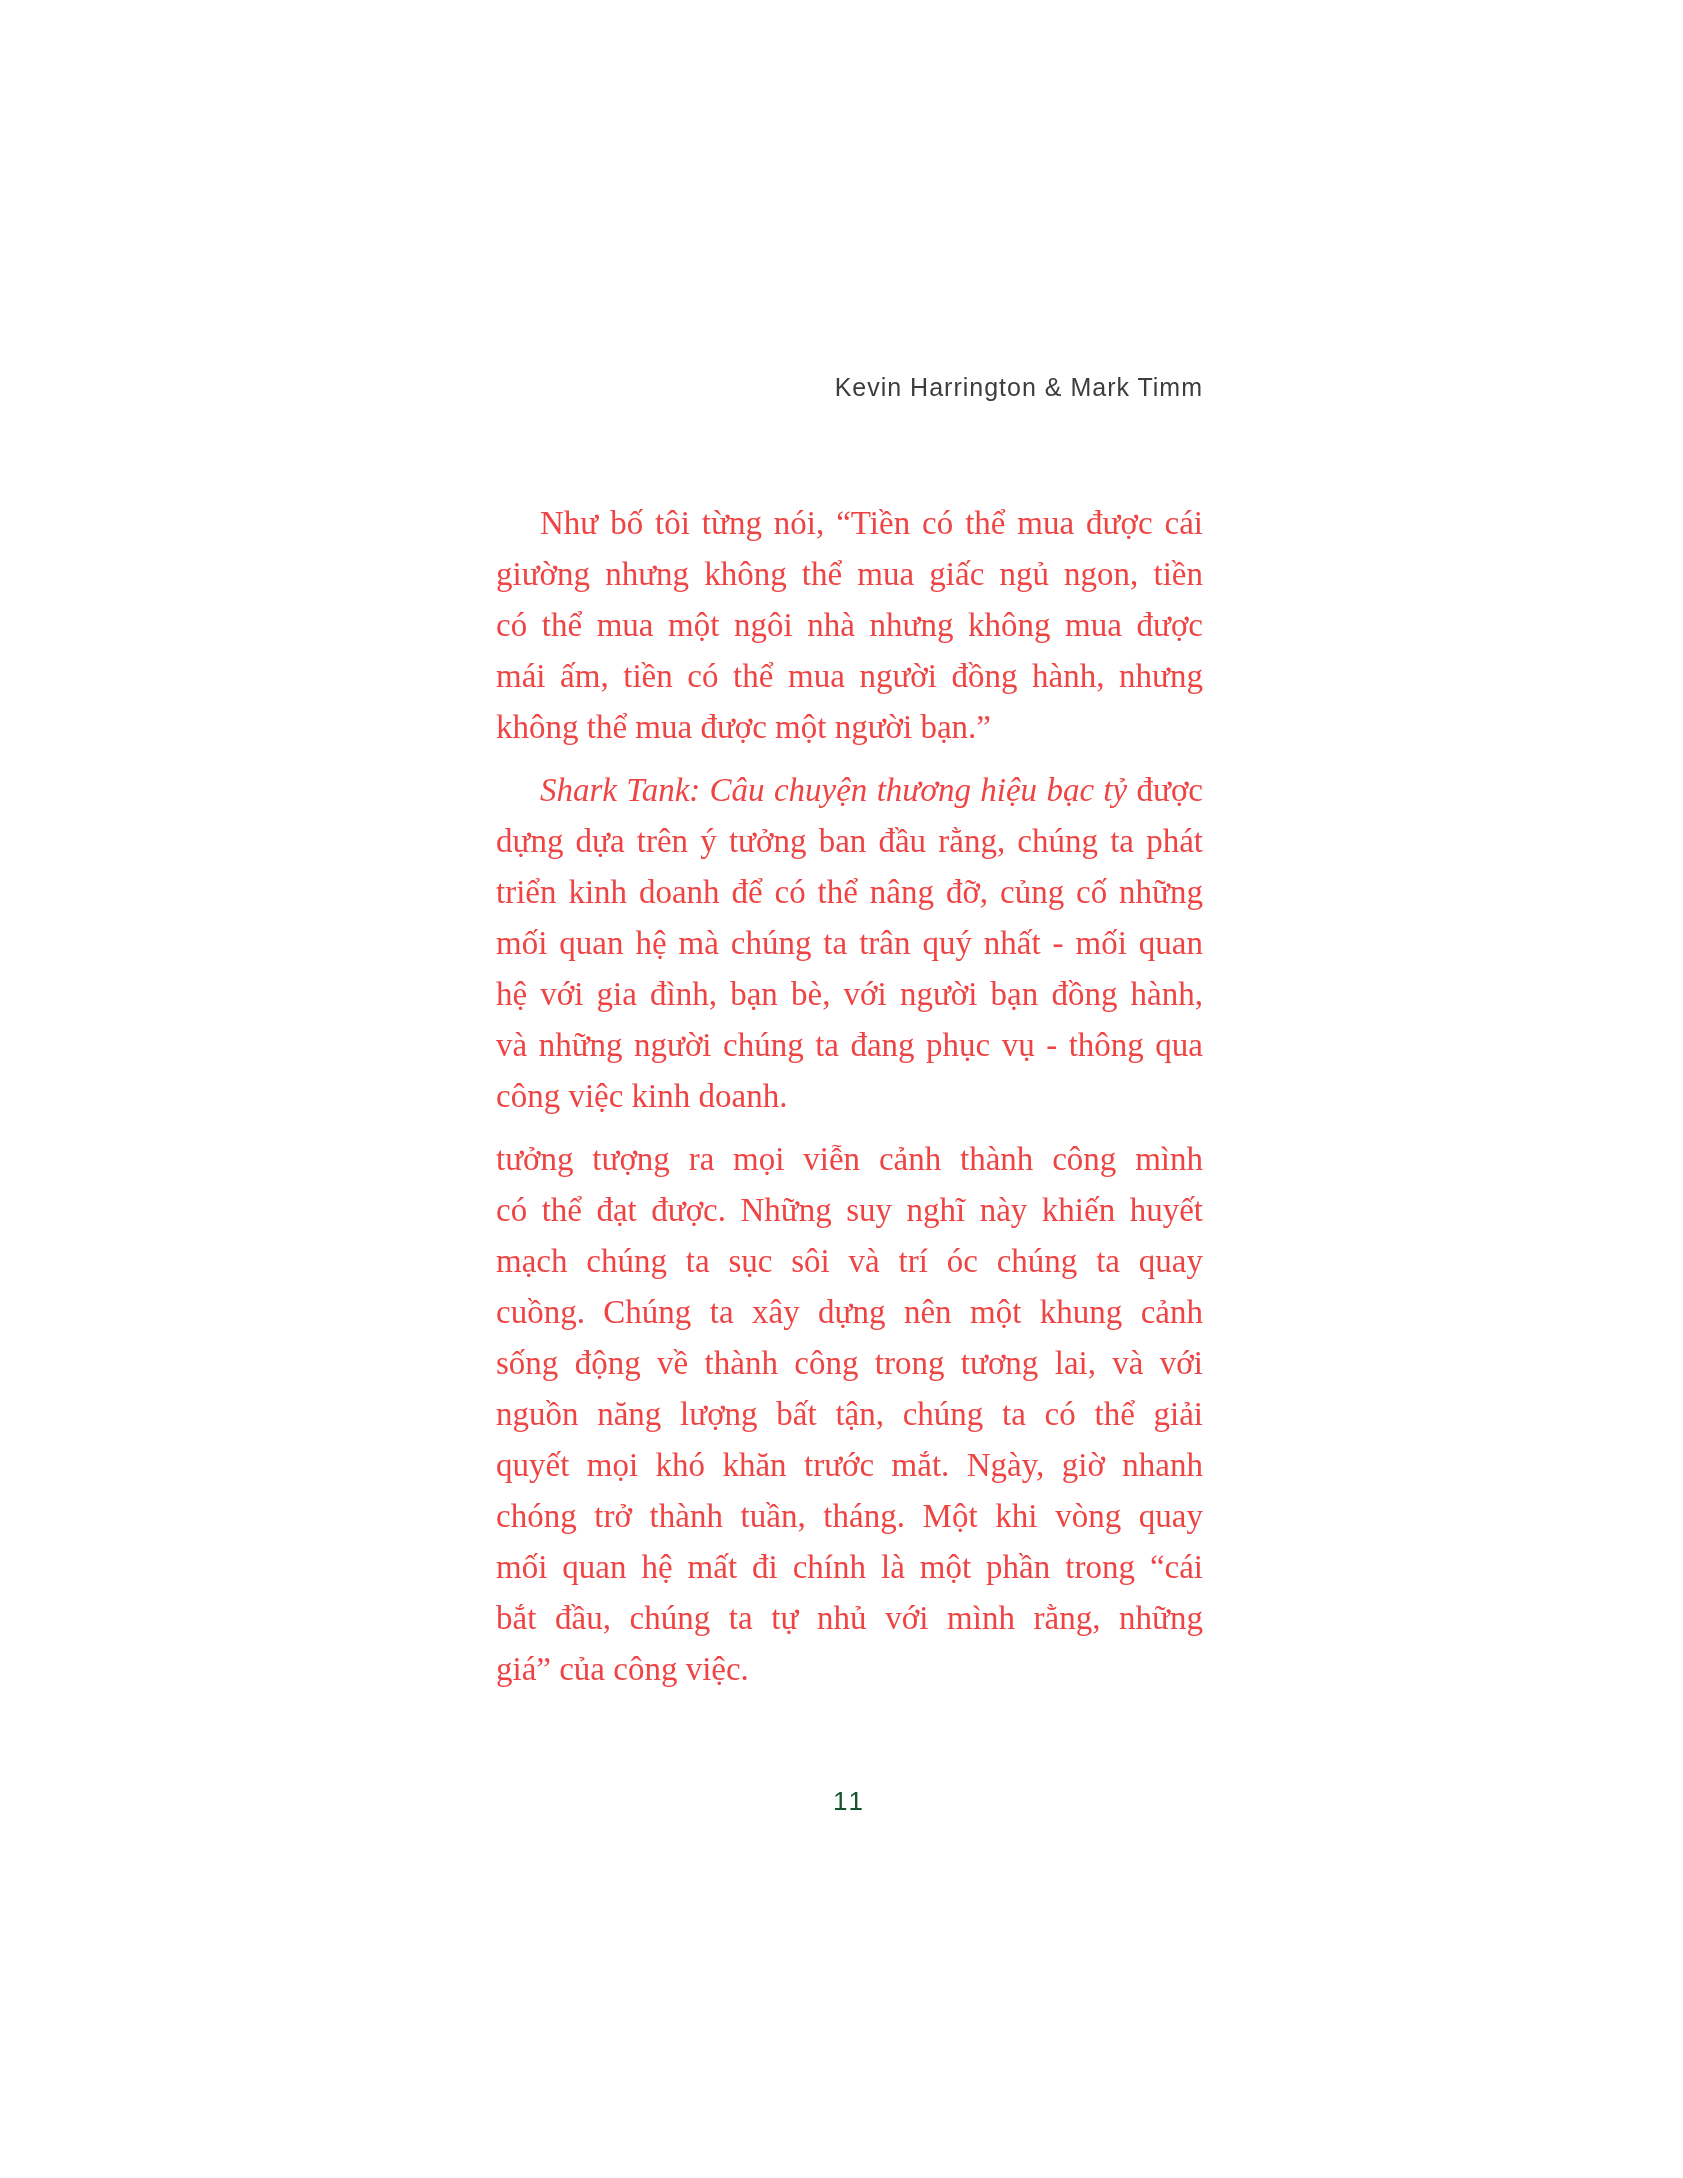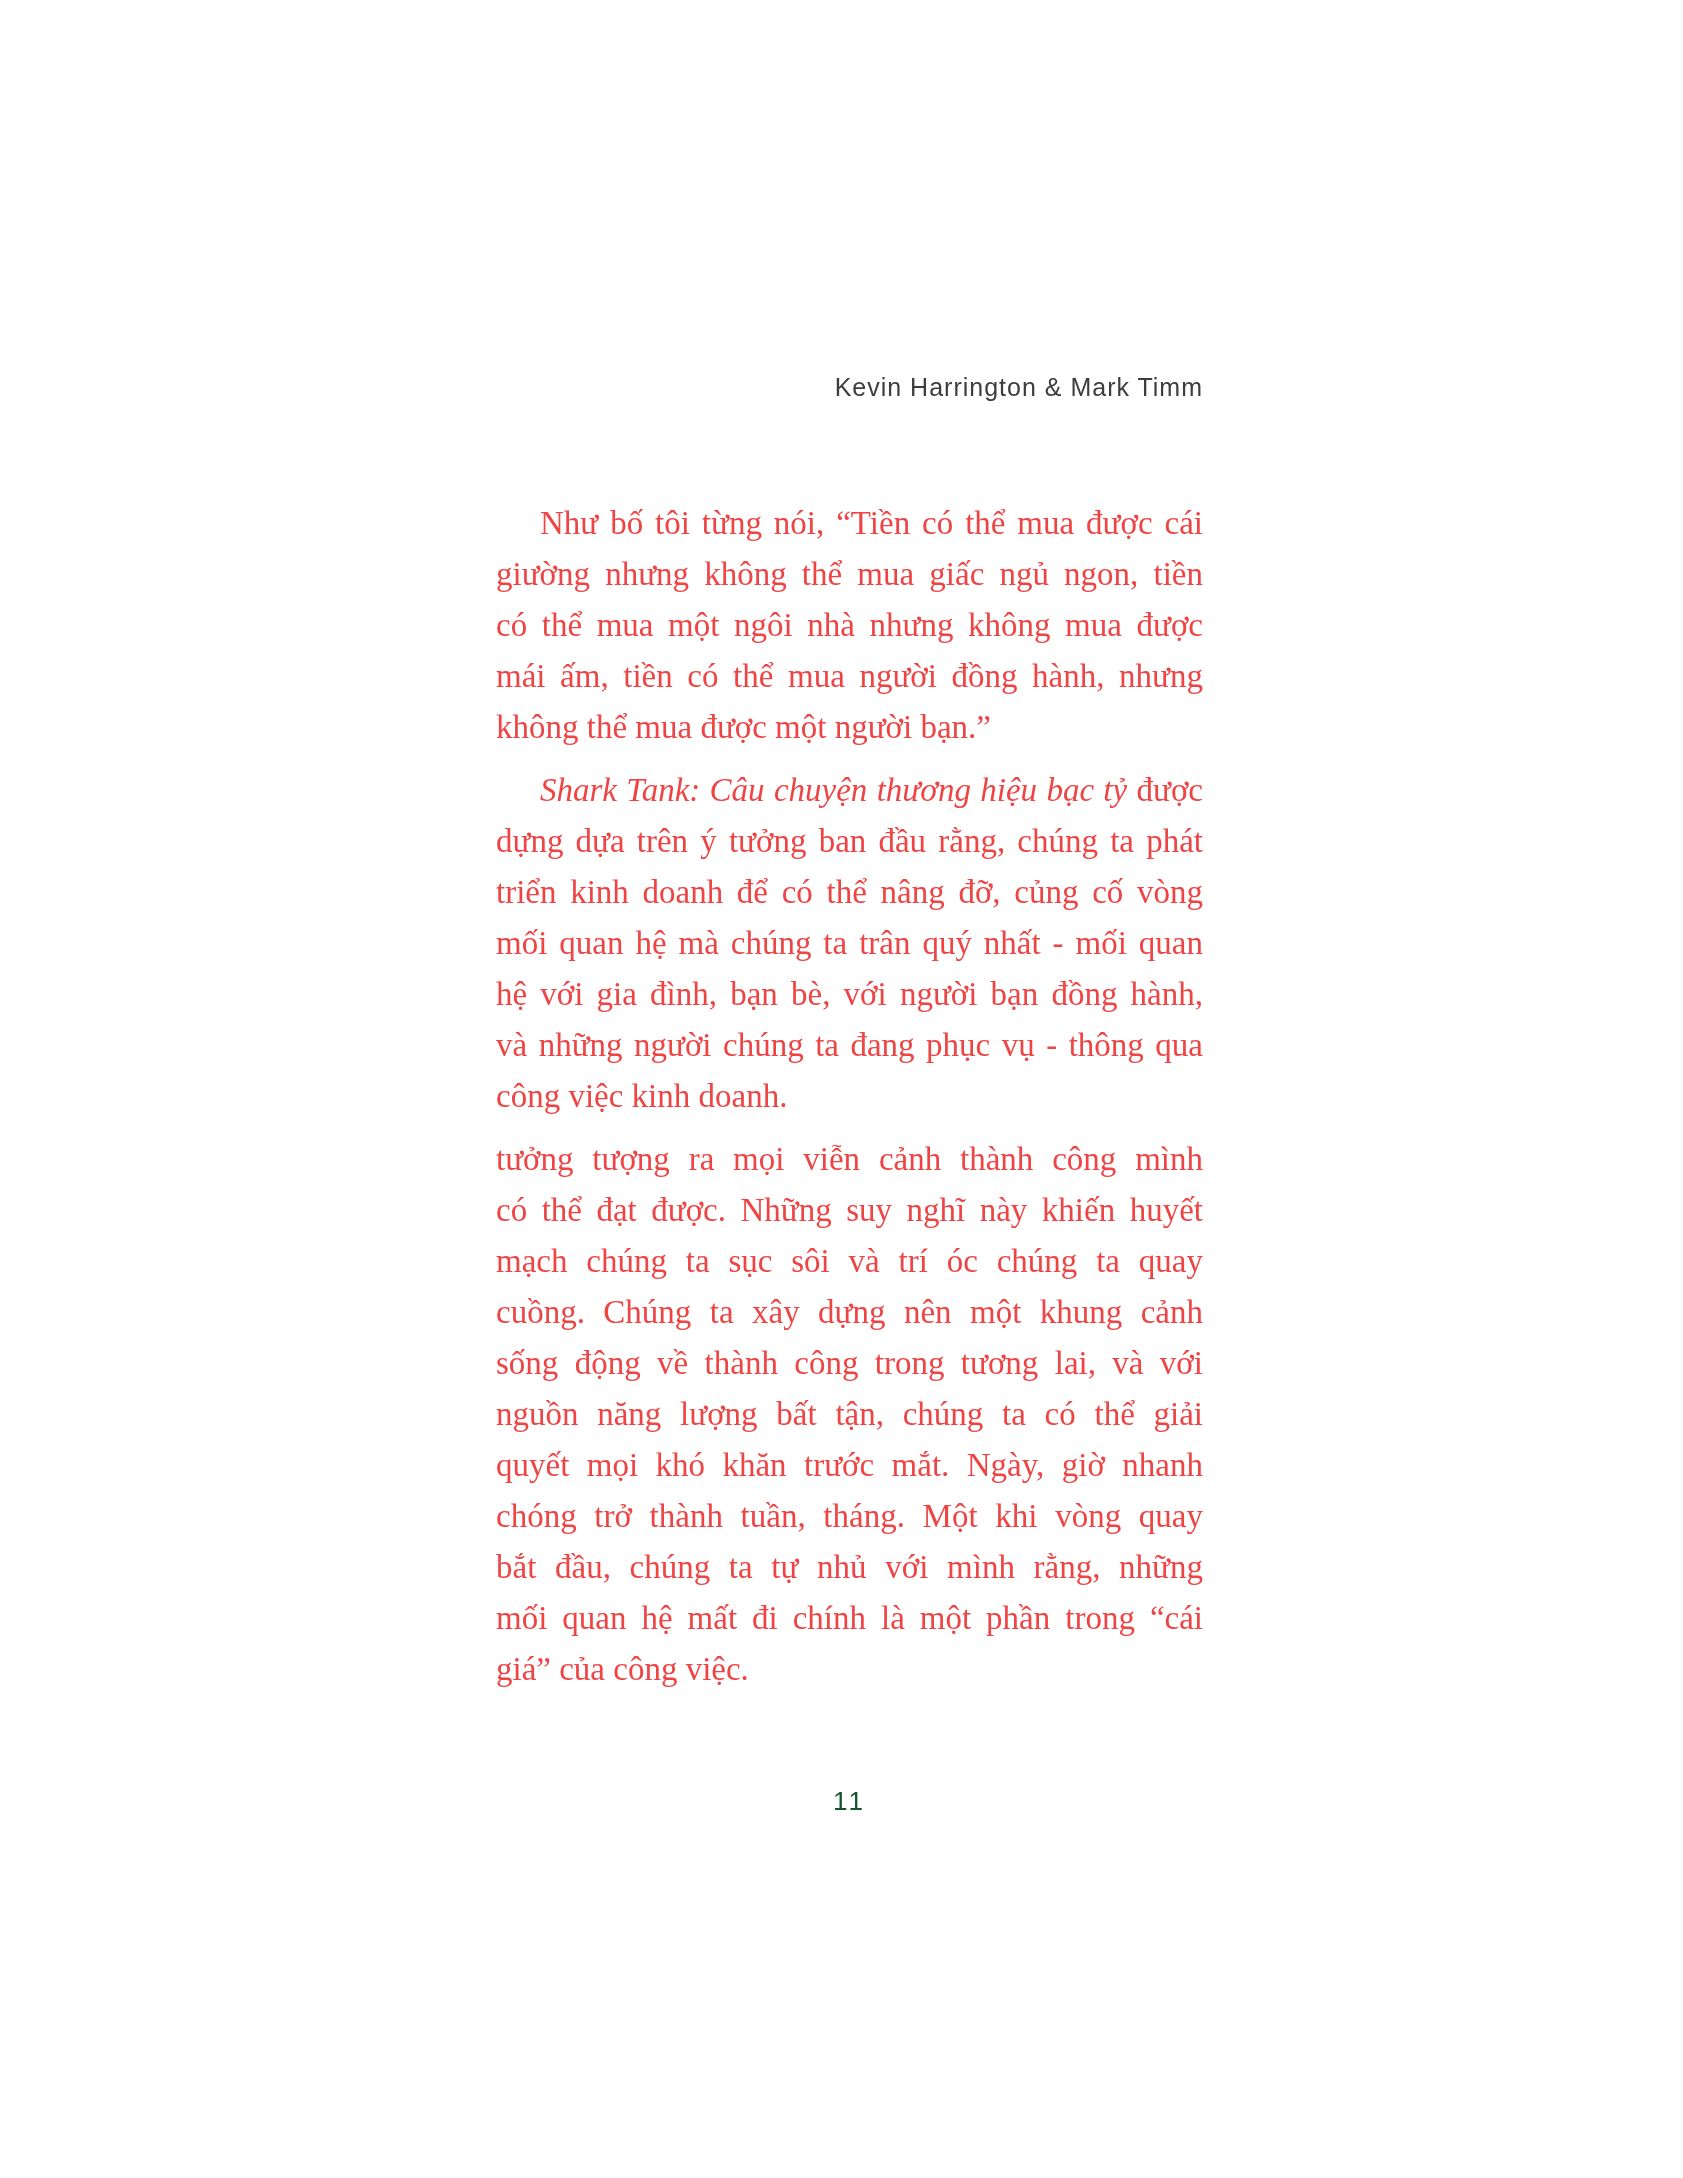--- a/index.html
+++ b/index.html
@@ -92,36 +92,36 @@
       <div class="para">
         <div class="line first"><span class="">Như bố tôi từng nói, “Tiền có thể mua được cái</span></div>
         <div class="line"><span class="">giường nhưng không thể mua giấc ngủ ngon, tiền</span></div>
         <div class="line"><span class="">có thể mua một ngôi nhà nhưng không mua được</span></div>
         <div class="line"><span class="">mái ấm, tiền có thể mua người đồng hành, nhưng</span></div>
         <div class="line last"><span class="">không thể mua được một người bạn.”</span></div>
       </div>
       <div class="para">
         <div class="line first"><span class="seg-italic">Shark Tank: Câu chuyện thương hiệu bạc tỷ</span><span class=""> được xây</span></div>
         <div class="line"><span class="">dựng dựa trên ý tưởng ban đầu rằng, chúng ta phát</span></div>
-        <div class="line"><span class="">triển kinh doanh để có thể nâng đỡ, củng cố vòng</span></div>
+        <div class="line"><span class="">triển kinh doanh để có thể nâng đỡ, củng cố những</span></div>
         <div class="line"><span class="">mối quan hệ mà chúng ta trân quý nhất - mối quan</span></div>
         <div class="line"><span class="">hệ với gia đình, bạn bè, với người bạn đồng hành,</span></div>
         <div class="line"><span class="">và những người chúng ta đang phục vụ - thông qua</span></div>
         <div class="line last"><span class="">công việc kinh doanh.</span></div>
       </div>
       <div class="para">
         <div class="line"><span class="">tưởng tượng ra mọi viễn cảnh thành công mình</span></div>
         <div class="line"><span class="">có thể đạt được. Những suy nghĩ này khiến huyết</span></div>
         <div class="line"><span class="">mạch chúng ta sục sôi và trí óc chúng ta quay</span></div>
         <div class="line"><span class="">cuồng. Chúng ta xây dựng nên một khung cảnh</span></div>
         <div class="line"><span class="">sống động về thành công trong tương lai, và với</span></div>
         <div class="line"><span class="">nguồn năng lượng bất tận, chúng ta có thể giải</span></div>
         <div class="line"><span class="">quyết mọi khó khăn trước mắt. Ngày, giờ nhanh</span></div>
         <div class="line"><span class="">chóng trở thành tuần, tháng. Một khi vòng quay</span></div>
+        <div class="line"><span class="">mối quan hệ mất đi chính là một phần trong “cái</span></div>
         <div class="line"><span class="">bắt đầu, chúng ta tự nhủ với mình rằng, những</span></div>
-        <div class="line"><span class="">mối quan hệ mất đi chính là một phần trong “cái</span></div>
         <div class="line last"><span class="">giá” của công việc.</span></div>
       </div>
     </div>
 
   <div class="folio">11</div>
 </div>
 
 
 </body></html>

